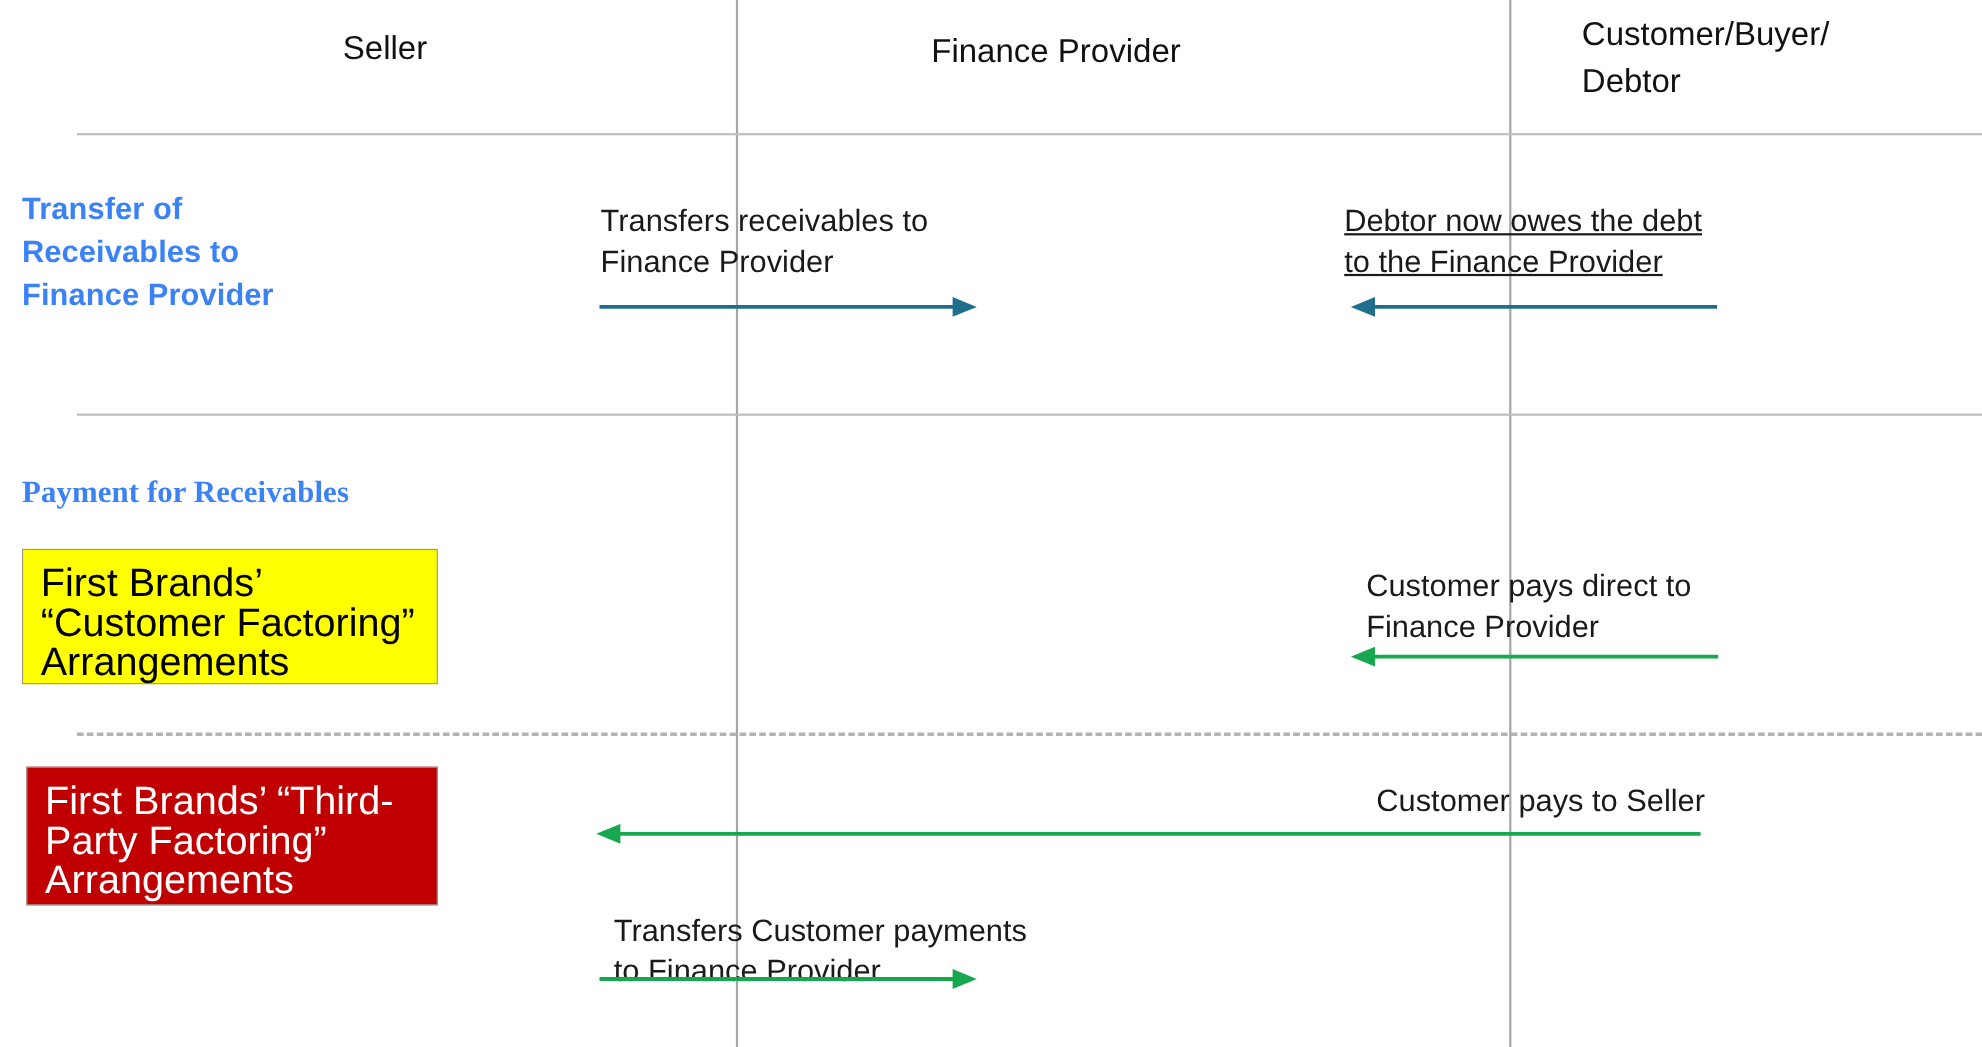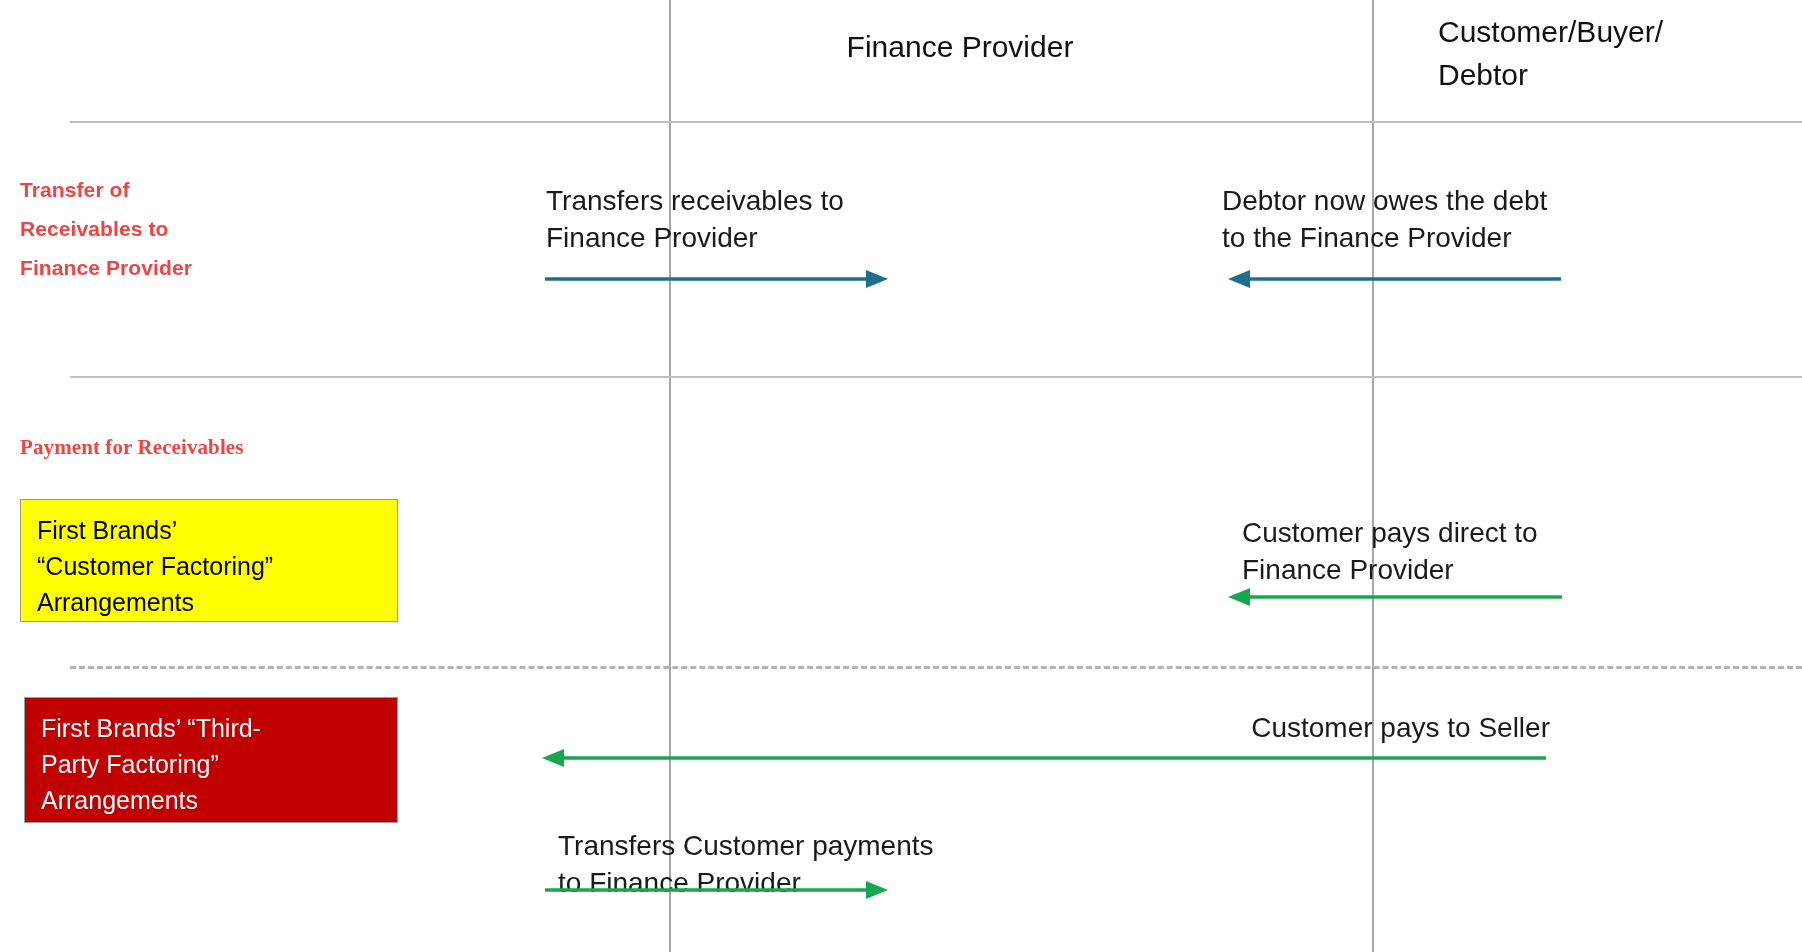--- a/index.html
+++ b/index.html
@@ -45,33 +45,33 @@
     color: #111111;
     white-space: pre-line;
   }
   .col-header.center { text-align: center; }
   .col-header.left { text-align: left; }
 
   
   .section-label {
     position: absolute;
     font-weight: bold;
-    font-size: 21px;
+    font-size: 28px;
     line-height: 39px;
-    color: #ef4444;
+    color: #3b82f6;
     white-space: pre-line;
     letter-spacing: 0.1px;
   }
 
   
   .hl-box {
     position: absolute;
     box-sizing: border-box;
     border: 1px solid #9b9b7a;
-    font-size: 25px;
+    font-size: 36px;
     line-height: 36px;
     padding: 12px 14px 12px 16px;
     white-space: pre-line;
   }
   .hl-box.yellow {
     background: #ffff00;
     color: #000000;
   }
   .hl-box.red {
     background: #c00000;
@@ -100,38 +100,39 @@
 
 <div id="canvas">
 
   <div class="vline" style="left:669px; top:0px; height:952px;"></div>
   <div class="vline" style="left:1372px; top:0px; height:952px;"></div>
 
   <div class="hrule" style="left:70px; top:121px; width:1732px;"></div>
   <div class="hrule" style="left:70px; top:376px; width:1732px;"></div>
   <div class="dashed-rule" style="left:70px; top:666px; width:1732px;"></div>
 
+  <div class="col-header center" style="left:150px; top:23px; width:400px;">Seller</div>
 
   <div class="col-header center" style="left:720px; top:25px; width:480px;">Finance Provider</div>
 
   <div class="col-header left" style="left:1438px; top:10px; width:400px;">Customer/Buyer/
 Debtor</div>
 
   <div class="section-label" style="left:20px; top:170px; width:400px;">Transfer of
 Receivables to
 Finance Provider</div>
 
   <div class="flow-text" style="left:546px; top:182px; width:420px;">Transfers receivables to
 Finance Provider</div>
   <svg class="arrow-svg" style="left:540px; top:265px; width:350px; height:28px;" viewBox="0 0 350 28">
     <line x1="5" y1="14" x2="330" y2="14" stroke="#1F6E8C" stroke-width="3.5"></line>
     <polygon points="348,14 326,5 326,23" fill="#1F6E8C"></polygon>
   </svg>
 
-  <div class="flow-text" style="left:1222px; top:182px; width:460px;">Debtor now owes the debt
+  <div class="flow-text" style="left:1222px; top:182px; width:460px;text-decoration:underline;">Debtor now owes the debt
 to the Finance Provider</div>
   <svg class="arrow-svg" style="left:1226px; top:265px; width:340px; height:28px;" viewBox="0 0 340 28">
     <line x1="335" y1="14" x2="18" y2="14" stroke="#1F6E8C" stroke-width="3.5"></line>
     <polygon points="2,14 24,5 24,23" fill="#1F6E8C"></polygon>
   </svg>
 
   <div class="section-label" style="left:20px; top:428px; width:520px;font-family:Liberation Serif, serif;">Payment for Receivables</div>
 
   <div class="hl-box yellow" style="left:20px; top:499px; width:378px; height:123px;">First Brands’
 “Customer Factoring”

